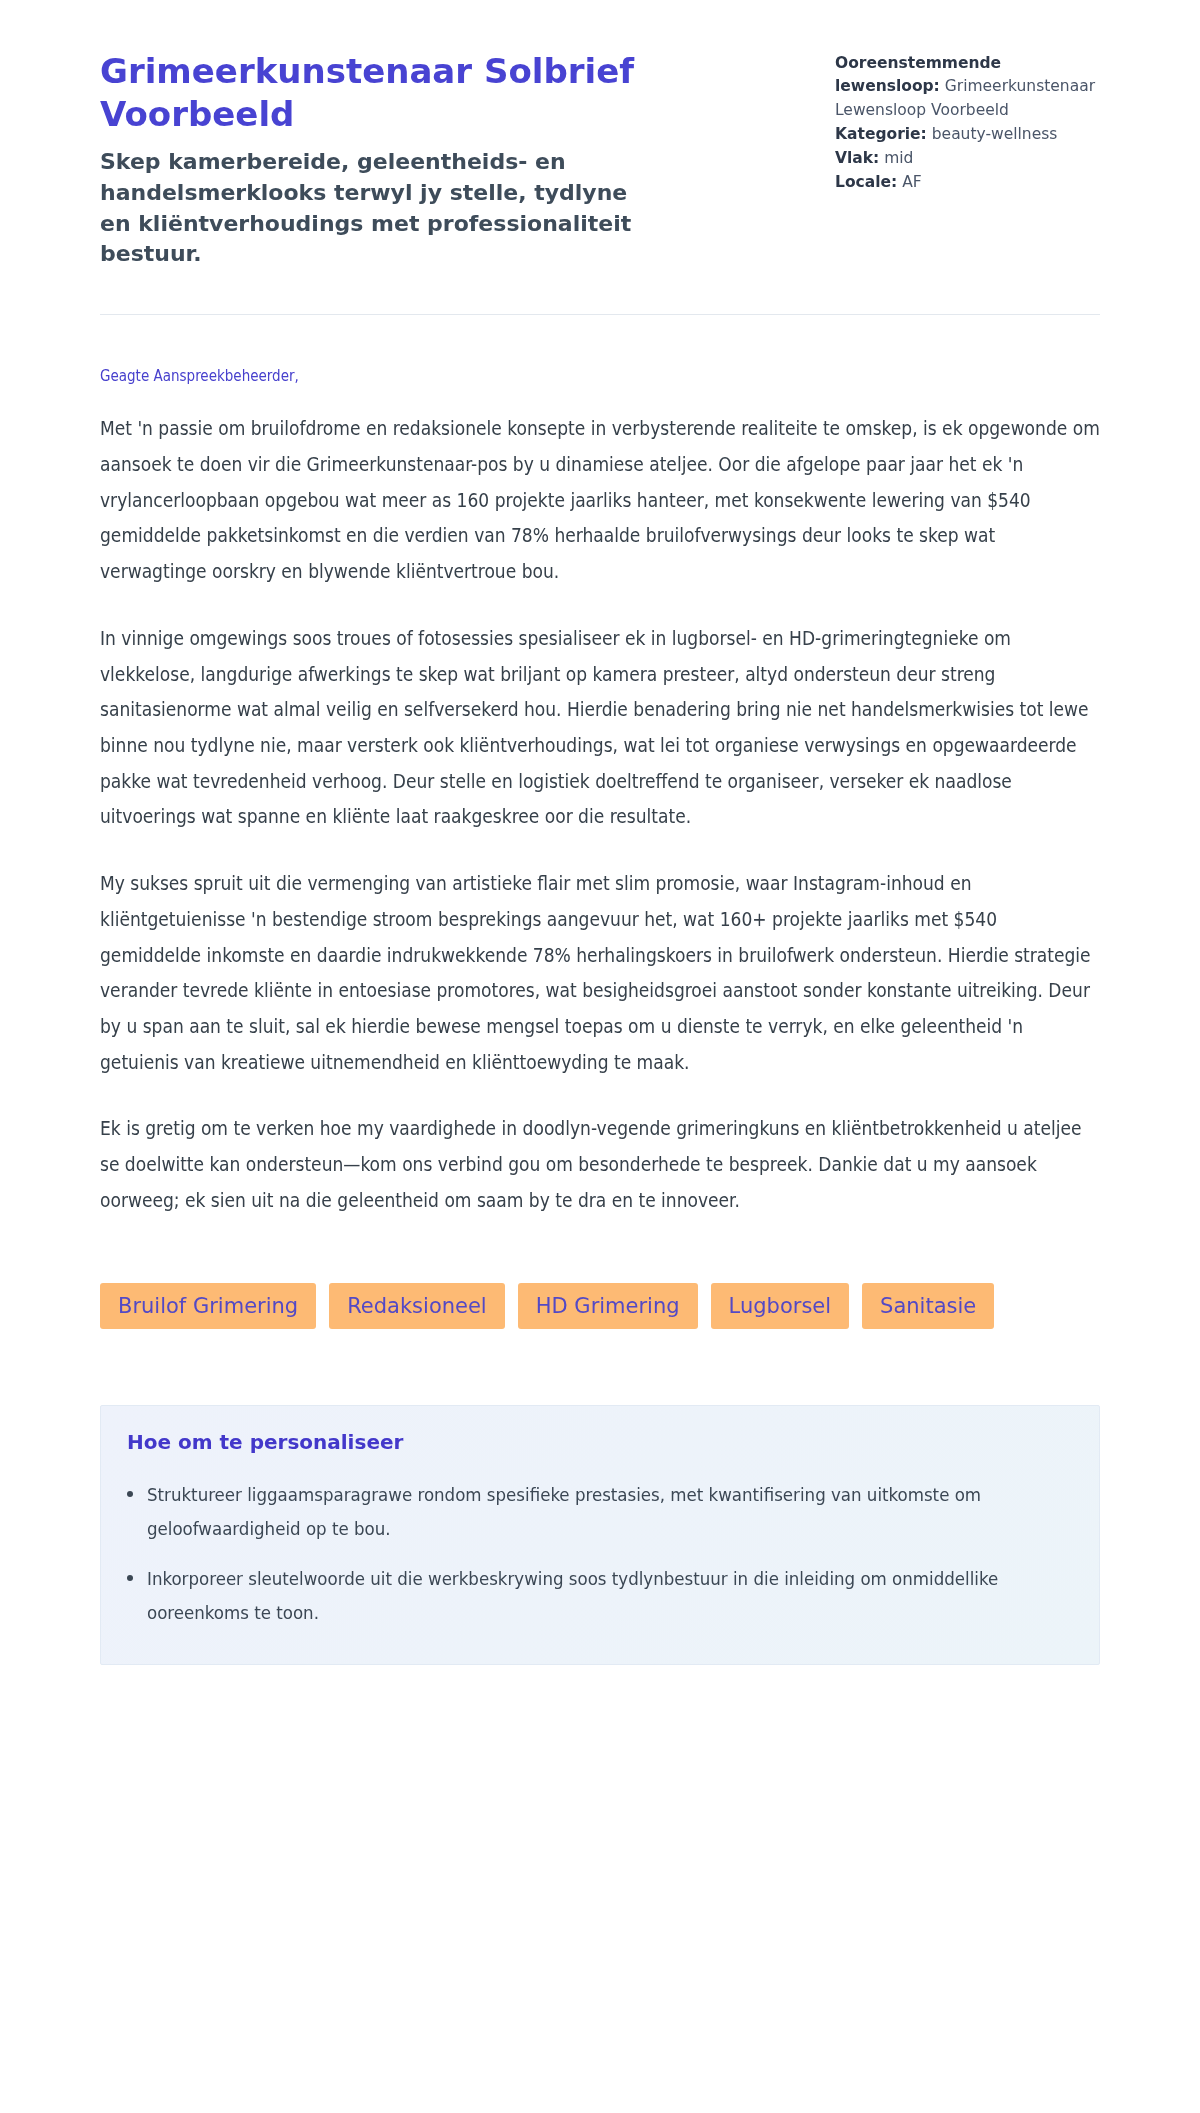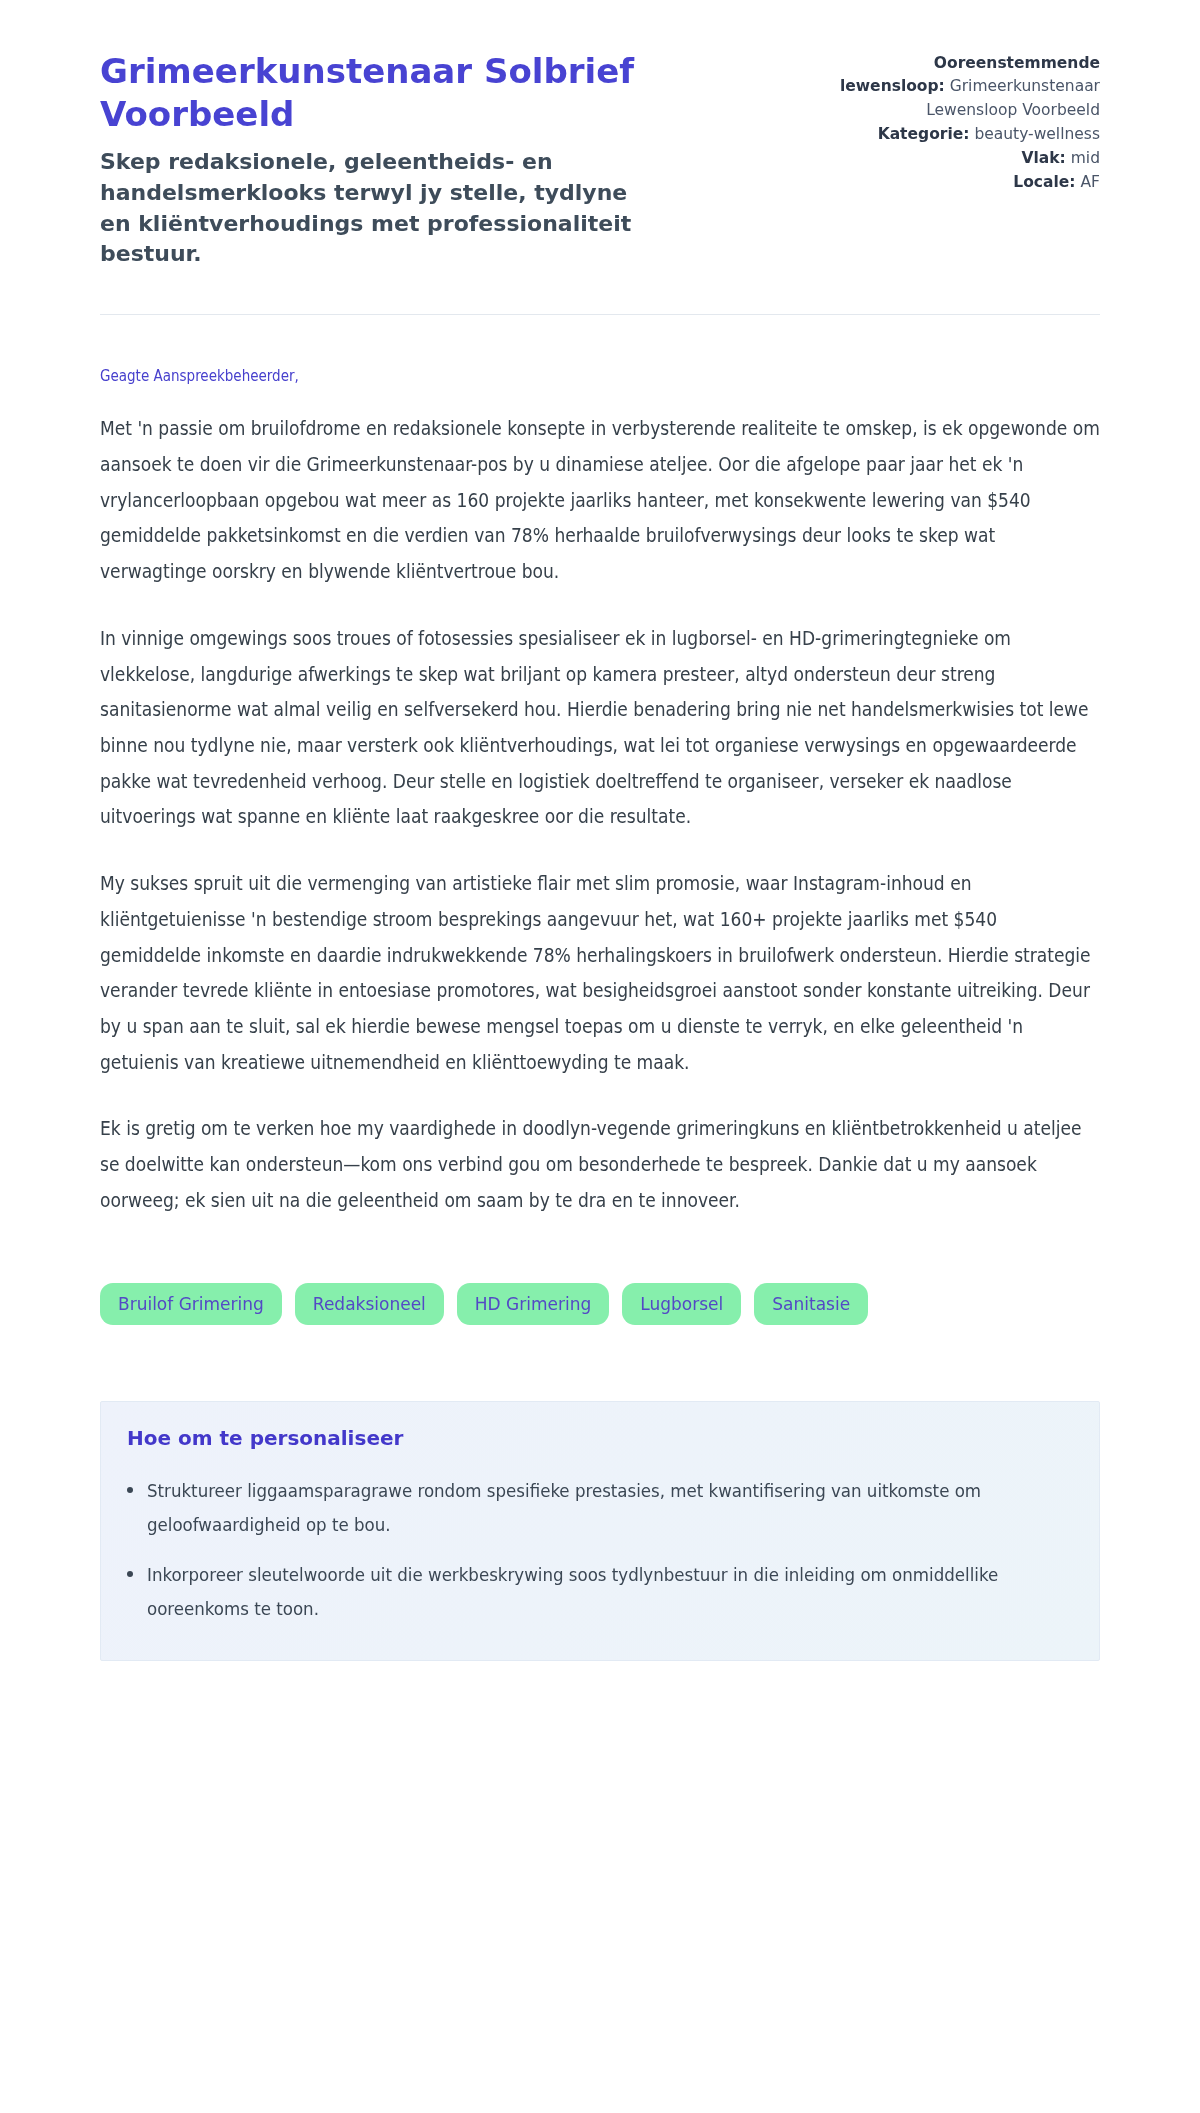--- a/index.html
+++ b/index.html
@@ -32,21 +32,20 @@
   }
   .page-subtitle {
     font-size: 22px;
     line-height: 1.4;
     font-weight: bold;
     color: #3e4c5a;
   }
   .meta {
     max-width: 265px;
     margin-left: auto;
-    text-align: right;
     font-size: 15.5px;
     line-height: 1.5;
     color: #4a5568;
     padding-top: 2px;
   }
   .meta-item { margin-bottom: 1px; }
   .meta-label { font-weight: bold; color: #2d3748; }
 
   .divider {
     border: none;
@@ -87,25 +86,25 @@
   }
 
   
   .tag-list {
     margin-top: 64px;
     display: flex;
     flex-wrap: wrap;
     gap: 13px;
   }
   .tag-chip {
-    background: #86efac;
+    background: #fdba74;
     color: #5349c5;
-    font-size: 17px;
+    font-size: 21px;
     padding: 11px 18px;
-    border-radius: 13px;
+    border-radius: 3px;
     white-space: nowrap;
     cursor: pointer;
   }
 
   
   .personalize-box {
     margin-top: 76px;
     background: linear-gradient(135deg, #eef2fb 0%, #ecf4f9 100%);
     border: 1px solid #e2eaf4;
     border-radius: 2px;
@@ -142,21 +141,21 @@
   }
 </style>
 </head>
 <body>
 
 <div class="page">
 
   <div class="header">
     <div class="header-left">
       <h1 class="page-title">Grimeerkunstenaar Solbrief Voorbeeld</h1>
-      <div class="page-subtitle">Skep redaksionele, geleentheids- en handelsmerklooks terwyl jy stelle, tydlyne en kliëntverhoudings met professionaliteit bestuur.</div>
+      <div class="page-subtitle">Skep kamerbereide, geleentheids- en handelsmerklooks terwyl jy stelle, tydlyne en kliëntverhoudings met professionaliteit bestuur.</div>
     </div>
     <div class="meta">
 
         <div class="meta-item"><span class="meta-label">Ooreenstemmende lewensloop:</span> <span class="meta-value">Grimeerkunstenaar Lewensloop Voorbeeld</span></div>
 
         <div class="meta-item"><span class="meta-label">Kategorie:</span> <span class="meta-value">beauty-wellness</span></div>
 
         <div class="meta-item"><span class="meta-label">Vlak:</span> <span class="meta-value">mid</span></div>
 
         <div class="meta-item"><span class="meta-label">Locale:</span> <span class="meta-value">AF</span></div>

